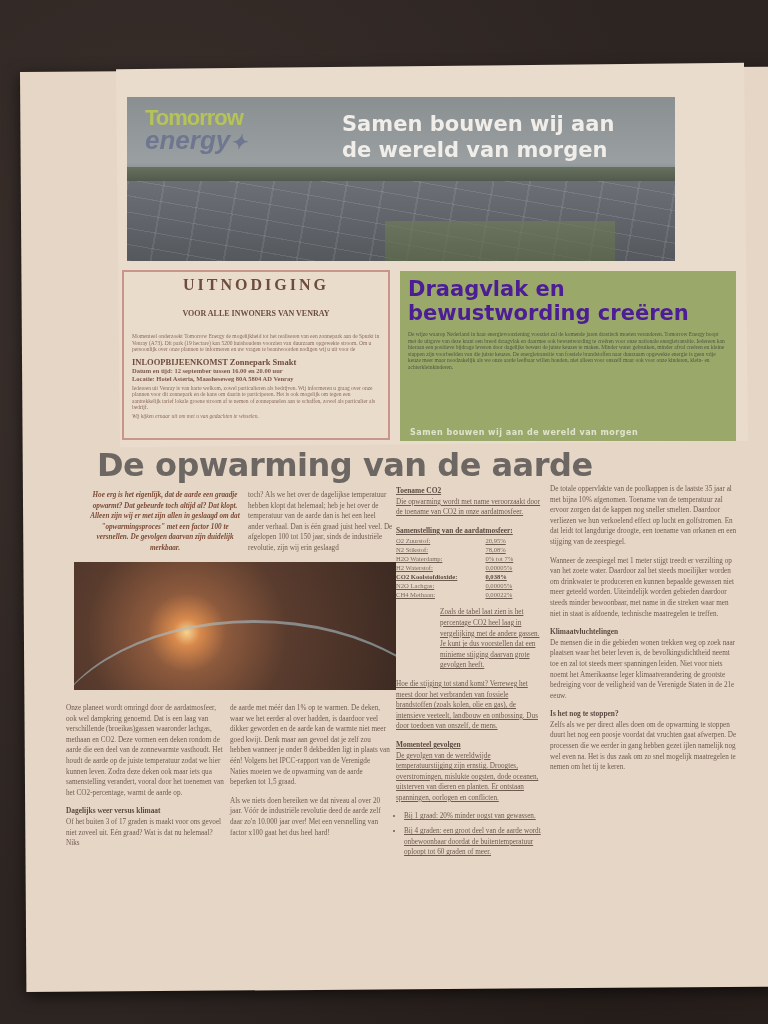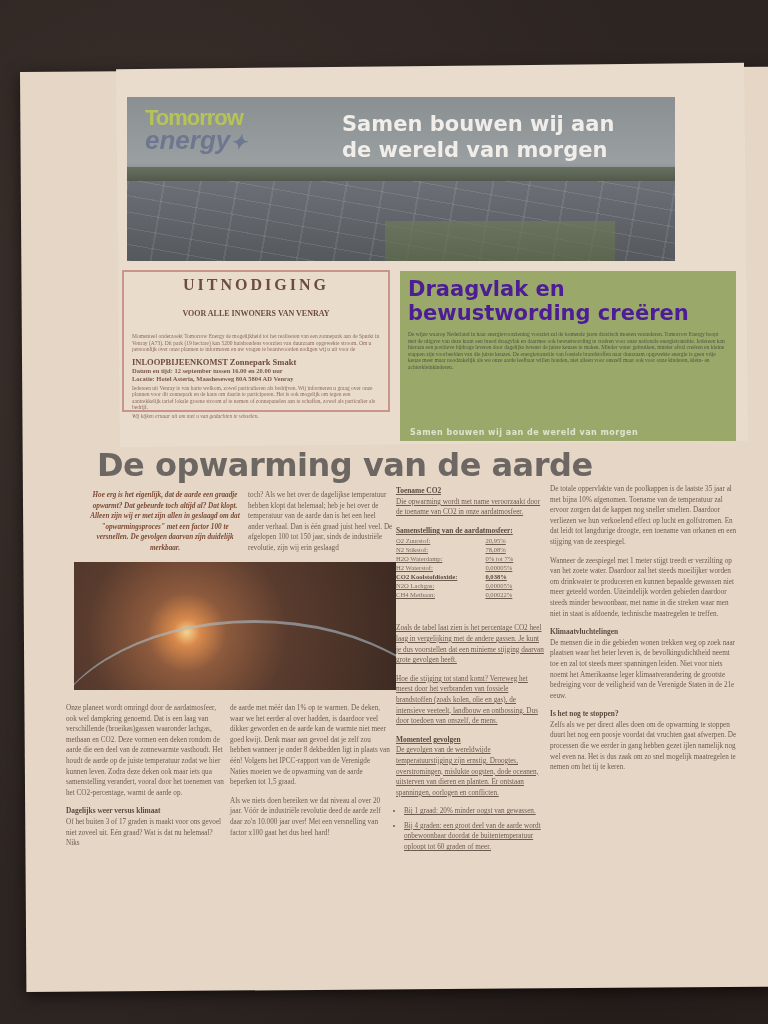--- a/index.html
+++ b/index.html
@@ -26,21 +26,21 @@
       linear-gradient(180deg,#6c7076,#55595e);}
   .hero .grass{position:absolute;right:60px;bottom:0;width:230px;height:40px;
     background:linear-gradient(180deg,#6f7a5a,#5d6a48);opacity:.7;}
   .logo{position:absolute;left:18px;top:8px;}
   .logo-top{font-family:"Liberation Sans",sans-serif;font-weight:bold;font-size:22px;color:#bfcf4a;letter-spacing:-1px;opacity:.8;}
   .logo-bottom{font-family:"Liberation Sans",sans-serif;font-style:italic;font-weight:bold;font-size:26px;color:#6f7790;margin-top:-6px;}
   .logo-star{color:#6f7790;font-size:20px;}
   .hero-slogan{position:absolute;left:215px;top:14px;font-family:"DejaVu Sans",sans-serif;
     font-weight:bold;font-size:21px;line-height:26px;color:#f1ede8;}
   
-  .invite{position:absolute;left:122px;top:270px;width:268px;height:142px;
+  .invite{position:absolute;left:122px;top:270px;width:268px;height:170px;
     border:2px solid #c9958a;background:#eadccb;padding:4px 8px;box-sizing:border-box;}
   .invite h2{margin:0;text-align:center;font-size:16px;letter-spacing:3px;color:#6d4c3e;font-weight:bold;}
   .invite h3{margin:15px;text-align:center;font-size:8px;color:#6d4c3e;font-weight:bold;}
   .invite p{margin:2px 0;font-size:5.5px;line-height:6.5px;color:#8b6a5c;}
   .invite .event{font-size:8.5px;font-weight:bold;color:#6d4c3e;margin-top:4px;}
   .invite .meta{font-size:6.5px;font-weight:bold;color:#7a5a4c;line-height:8px;}
   .invite .closing{font-style:italic;}
   
   .greenbox{position:absolute;left:400px;top:271px;width:336px;height:170px;background:#9aa96a;
     padding:6px 8px;box-sizing:border-box;}
@@ -158,21 +158,21 @@
     <tr>
           <td>N2O Lachgas:</td>
           <td>0,00005%</td>
         </tr>
     <tr>
           <td>CH4 Methaan:</td>
           <td>0,00022%</td>
         </tr>
   </tbody>
     </table>
-  <p style="margin-top:24px;">Zoals de tabel laat zien is het percentage CO2 heel laag in vergelijking met de andere gassen. Je kunt je dus voorstellen dat een minieme stijging daarvan grote gevolgen heeft.</p>
+  <p style="margin-top:8px;padding-left:44px;">Zoals de tabel laat zien is het percentage CO2 heel laag in vergelijking met de andere gassen. Je kunt je dus voorstellen dat een minieme stijging daarvan grote gevolgen heeft.</p>
   <p>Hoe die stijging tot stand komt? Verreweg het meest door het verbranden van fossiele brandstoffen (zoals kolen, olie en gas), de intensieve veeteelt, landbouw en ontbossing. Dus door toedoen van onszelf, de mens.</p>
   <h4>Momenteel gevolgen</h4>
   <p>De gevolgen van de wereldwijde temperatuurstijging zijn ernstig. Droogtes, overstromingen, mislukte oogsten, dode oceanen, uitsterven van dieren en planten. Er ontstaan spanningen, oorlogen en conflicten.</p>
   <ul>
     <li>Bij 1 graad: 20% minder oogst van gewassen.</li>
     <li>Bij 4 graden: een groot deel van de aarde wordt onbewoonbaar doordat de buitentemperatuur oploopt tot 60 graden of meer.</li>
   </ul>
 </div>
 
 <div class="col" style="left:550px;top:484px;width:190px;">

